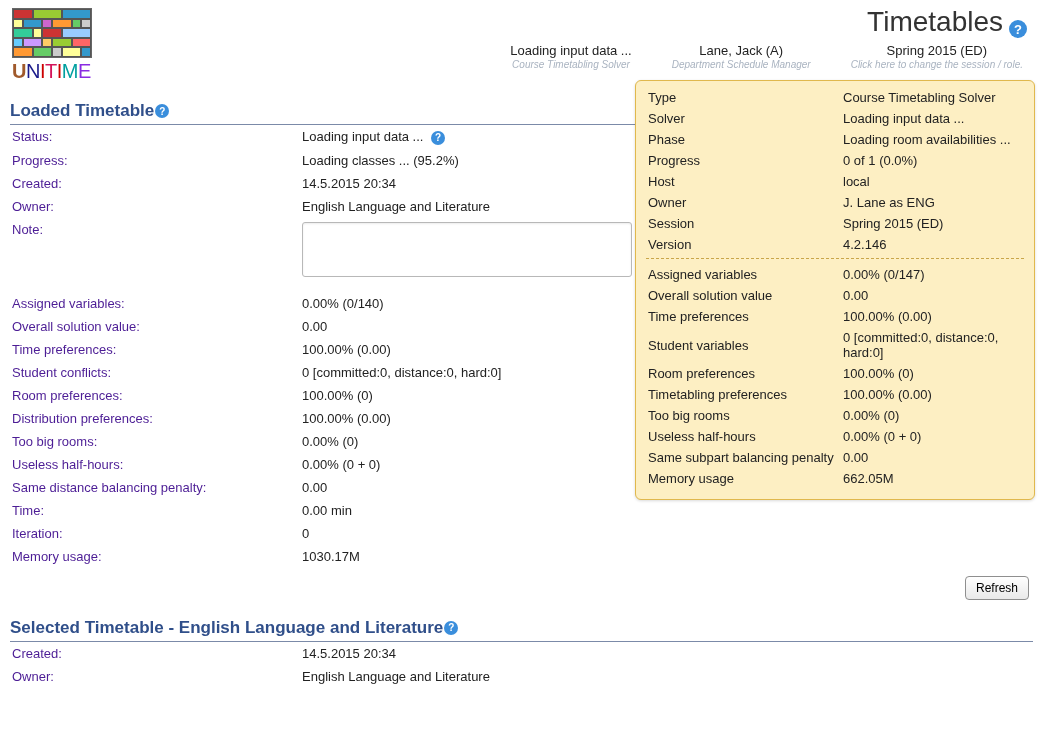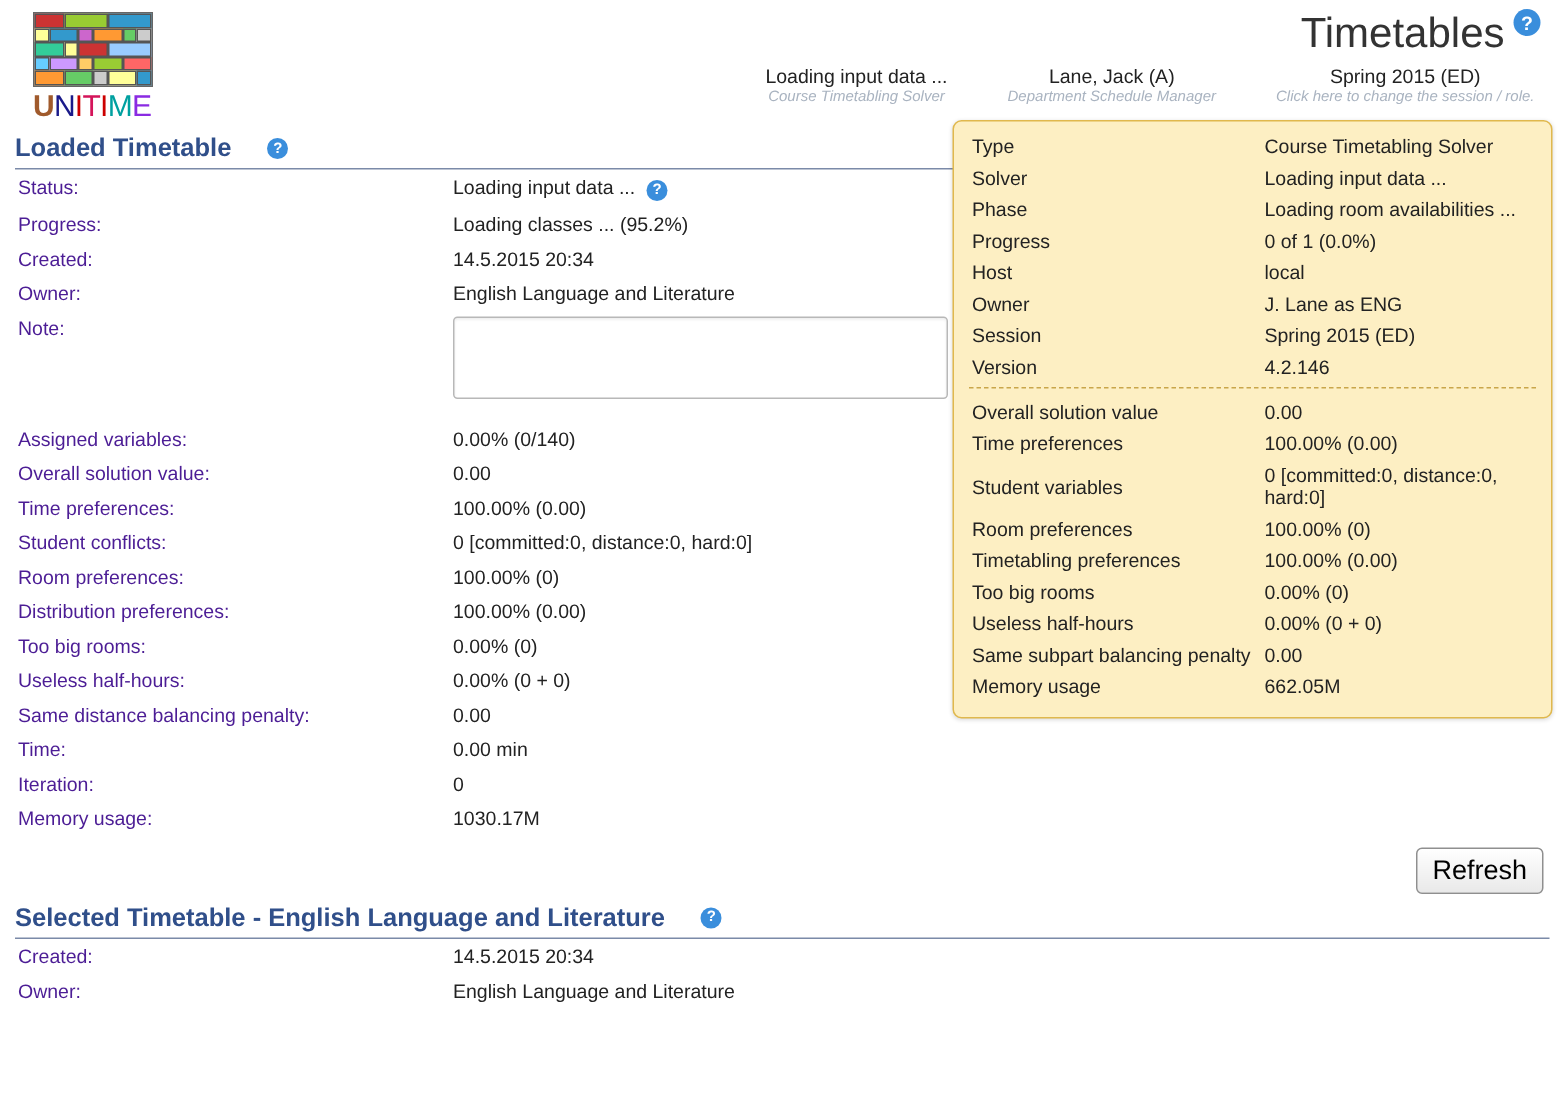--- a/index.html
+++ b/index.html
@@ -15,21 +15,21 @@
     .top {
       display: flex;
       align-items: flex-start;
       justify-content: space-between;
       position: relative;
     }
     .logo-block {
       display: flex;
       flex-direction: column;
       align-items: flex-start;
-      margin-left: 12px;
+      margin-left: 2px;
     }
     .logo-grid {
       width: 80px;
       height: 50px;
       display: grid;
       grid-template-columns: repeat(8, 1fr);
       grid-template-rows: repeat(5, 1fr);
       gap: 0;
       border: 1px solid #666;
     }
@@ -48,21 +48,21 @@
 
     .right-head {
       text-align: right;
       flex: 1;
       margin-right: 6px;
     }
     .page-title {
       font-size: 28px;
       color: #333;
       display: flex;
-      align-items: flex-start;
+      align-items: flex-end;
       justify-content: flex-end;
       gap: 6px;
       margin-top: -2px;
     }
     .help-circle {
       display: inline-flex;
       align-items: center;
       justify-content: center;
       width: 18px; height: 18px;
       border-radius: 50%;
@@ -83,29 +83,29 @@
     }
     .crumb { text-align: center; line-height: 1.15; }
     .crumb .main { color: #222; }
     .crumb .sub {
       color: #a9b3c0;
       font-size: 10px;
       font-style: italic;
     }
 
     .section-head {
-      margin-top: 6px;
+      margin-top: 18px;
       font-size: 17px;
       font-weight: bold;
       color: #304f8a;
       border-bottom: 1px solid #7b8aa8;
       padding-bottom: 3px;
       display: flex;
       align-items: center;
-      gap: 24px;
+      gap: 1px;
     }
 
     table.kv {
       border-collapse: collapse;
       width: 100%;
     }
     table.kv td {
       padding: 4px 2px;
       vertical-align: top;
       font-size: 13px;
@@ -120,21 +120,21 @@
       border-radius: 3px;
       box-shadow: inset 0 1px 2px rgba(0,0,0,0.08);
       resize: none;
       font-family: inherit;
       font-size: 13px;
     }
 
     .refresh-row { text-align: right; margin-top: 8px; margin-right:4px;}
     button.refresh {
       padding: 4px 10px;
-      font-size: 18px;
+      font-size: 12px;
       border: 1px solid #8f8f8f;
       background: linear-gradient(#fff,#e9e9e9);
       border-radius: 4px;
       cursor: pointer;
     }
 
     
     .tooltip-panel {
       position: absolute;
       top: 80px;
@@ -247,20 +247,24 @@
         </tr>
     <tr>
           <td class="k">Version</td>   
           <td>4.2.146</td>
         </tr>
   </tbody>
     </table>
   <hr>
   <table>
     <tbody>
+        <tr>
+          <td class="k">Assigned variables</td>  
+          <td>0.00% (0/147)</td>
+        </tr>
     <tr>
           <td class="k">Overall solution value</td> 
           <td>0.00</td>
         </tr>
     <tr>
           <td class="k">Time preferences</td>  
           <td>100.00% (0.00)</td>
         </tr>
     <tr>
           <td class="k">Student variables</td>  

